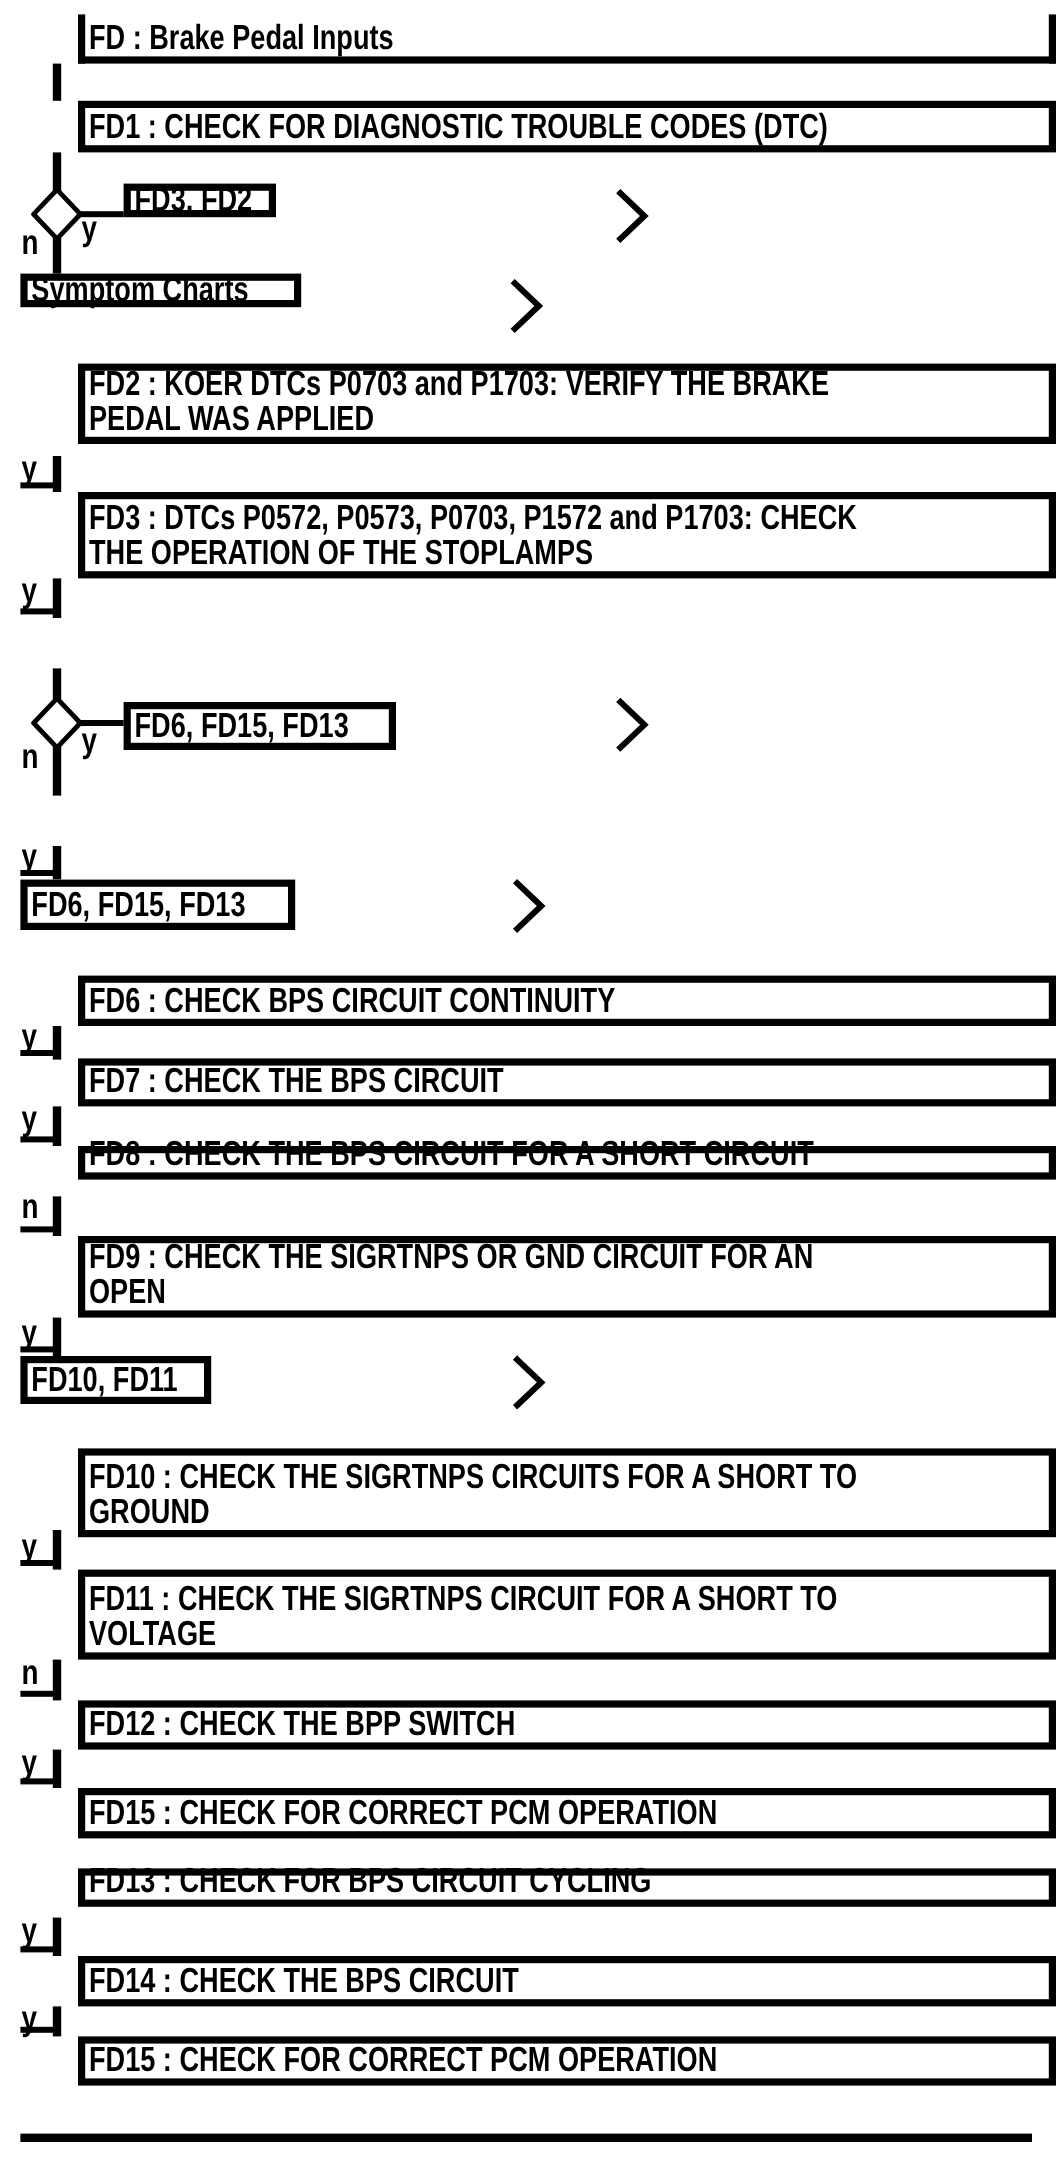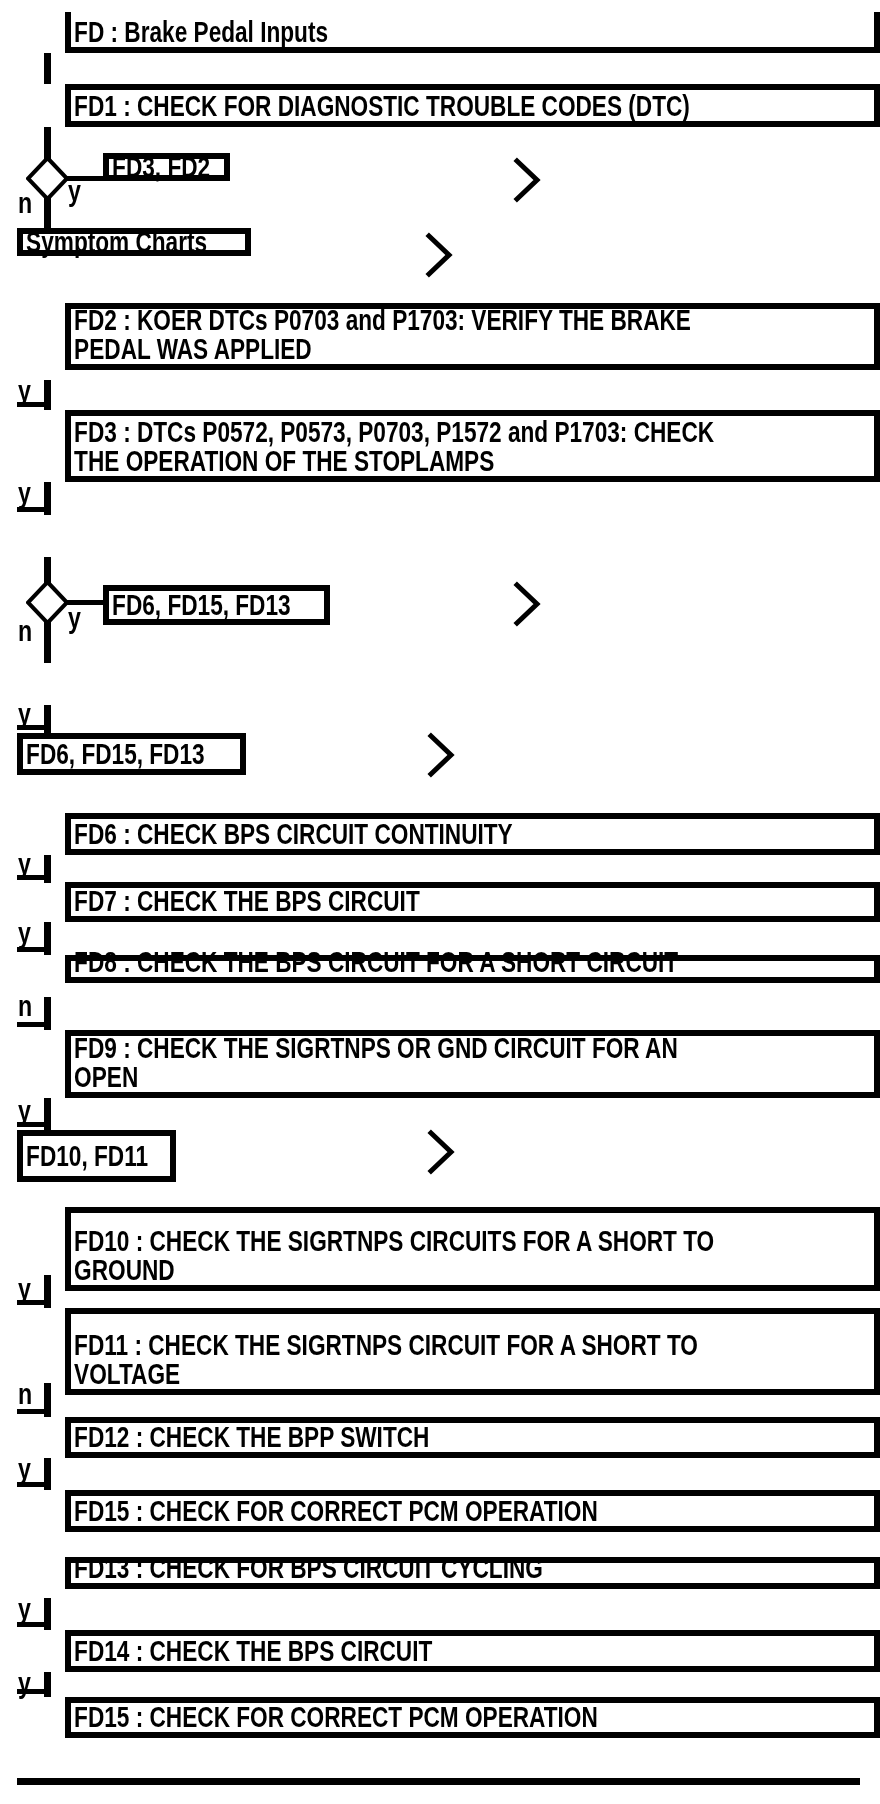--- a/index.html
+++ b/index.html
@@ -136,35 +136,35 @@
   <div class="lbl" style="top:992px">n</div>
   <div class="tick" style="top:1022px"></div>
 
   <div class="box" style="top:1030px;height:68px">
     <span class="ct"><span>FD9 : CHECK THE SIGRTNPS OR GND CIRCUIT FOR AN</span><br><span>OPEN</span></span>
   </div>
   <div class="vline" style="top:1098px;height:32px"></div>
   <div class="lbl" style="top:1097px">y</div>
   <div class="tick" style="top:1122px"></div>
 
-  <div class="refbox" style="left:17px;top:1130px;width:159px;height:52px">
+  <div class="refbox" style="left:17px;top:1130px;width:159px;height:40px">
     <span class="ct">FD10, FD11</span>
   </div>
   <svg class="chevron" style="left:427px;top:1129px" viewBox="0 0 29 46">
     <path d="M4,4 L24,23 L4,42" fill="none" stroke="#000" stroke-width="5" stroke-linecap="square"></path>
   </svg>
 
-  <div class="box" style="top:1207px;height:84px">
+  <div class="box" style="top:1207px;height:74px">
     <span class="ct"><span>FD10 : CHECK THE SIGRTNPS CIRCUITS FOR A SHORT TO</span><br><span>GROUND</span></span>
   </div>
   <div class="vline" style="top:1275px;height:33px"></div>
   <div class="lbl" style="top:1275px">y</div>
   <div class="tick" style="top:1300px"></div>
 
-  <div class="box" style="top:1308px;height:87px">
+  <div class="box" style="top:1308px;height:75px">
     <span class="ct"><span>FD11 : CHECK THE SIGRTNPS CIRCUIT FOR A SHORT TO</span><br><span>VOLTAGE</span></span>
   </div>
   <div class="vline" style="top:1383px;height:34px"></div>
   <div class="lbl" style="top:1380px">n</div>
   <div class="tick" style="top:1409px"></div>
 
   <div class="box" style="top:1417px;height:41px">
     <span class="ct">FD12 : CHECK THE BPP SWITCH</span>
   </div>
   <div class="vline" style="top:1458px;height:32px"></div>

